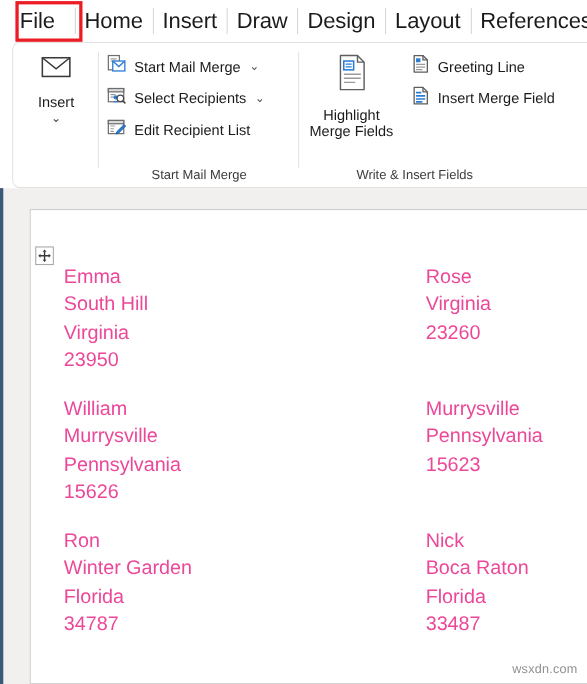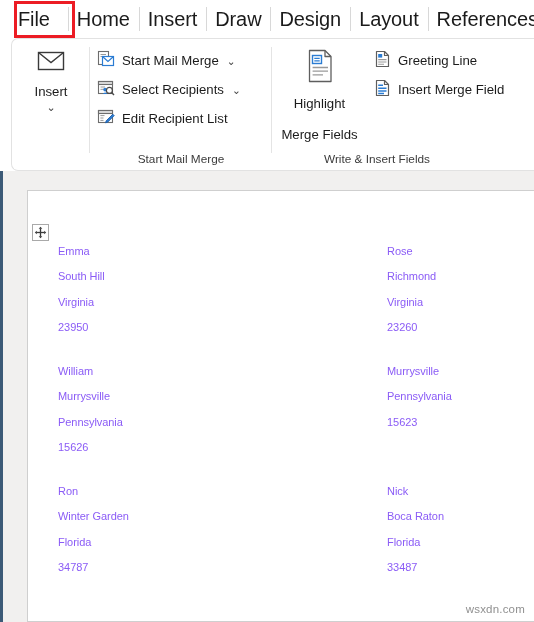--- a/index.html
+++ b/index.html
@@ -190,22 +190,22 @@
     align-items: center;
     justify-content: center;
   }
   #addr-table {
     position: absolute;
     left: 0; top: 0;
     width: 507px; height: 432px;
   }
   .addr-cell {
     position: absolute;
-    font-size: 11px;
-    color: #8b5cf6;
+    font-size: 18px;
+    color: #ec4899;
     line-height: 25.3px;
     white-space: nowrap;
   }
   .addr-cell div { letter-spacing: -0.05px; }
 
   #watermark {
     position: absolute;
     right: 9px; bottom: 6px;
     font-size: 11.5px;
     color: #909090;
@@ -330,21 +330,21 @@
                 <path d="M22 2.5 L22 8.5 L28 8.5" fill="none" stroke="#5e5e5e" stroke-width="1.3" stroke-linejoin="round"></path>
                 <rect x="9.5" y="7.5" width="9" height="8" fill="#ffffff" stroke="#2b7cd3" stroke-width="1.4"></rect>
                 <line x1="11.3" y1="10.3" x2="16.7" y2="10.3" stroke="#2b7cd3" stroke-width="1.2"></line>
                 <line x1="11.3" y1="12.8" x2="16.7" y2="12.8" stroke="#2b7cd3" stroke-width="1.2"></line>
                 <line x1="9.6" y1="19.5" x2="25" y2="19.5" stroke="#9a9a9a" stroke-width="1.3"></line>
                 <line x1="9.6" y1="23.2" x2="25" y2="23.2" stroke="#9a9a9a" stroke-width="1.3"></line>
                 <line x1="9.6" y1="26.9" x2="20" y2="26.9" stroke="#9a9a9a" stroke-width="1.3"></line>
               </svg>
             </span>
             <span class="blabel">Highlight</span>
-            <span class="blabel" style="margin-top:16px">Merge Fields</span>
+            <span class="blabel" style="margin-top:0">Merge Fields</span>
           </div>
 
           <div class="small-col">
 
 
             <div class="small-btn">
               <span class="ico">
                 <svg width="17" height="18" viewBox="0 0 17 18">
                   <path d="M2.5 1.5 L10.5 1.5 L14.5 5.5 L14.5 16.5 L2.5 16.5 Z" fill="#ffffff" stroke="#5e5e5e" stroke-width="1.2" stroke-linejoin="round"></path>
                   <path d="M10.5 1.5 L10.5 5.5 L14.5 5.5" fill="none" stroke="#5e5e5e" stroke-width="1.2" stroke-linejoin="round"></path>
@@ -399,21 +399,20 @@
 
         <div class="addr-cell" style="left:30px; top:48px">
           <div>Emma</div>
           <div>South Hill</div>
           <div>Virginia</div>
           <div>23950</div>
         </div>
 
         <div class="addr-cell" style="left:359px; top:48px">
           <div>Rose</div>
-          <div>Richmond</div>
           <div>Virginia</div>
           <div>23260</div>
         </div>
 
         <div class="addr-cell" style="left:30px; top:168px">
           <div>William</div>
           <div>Murrysville</div>
           <div>Pennsylvania</div>
           <div>15626</div>
         </div>

